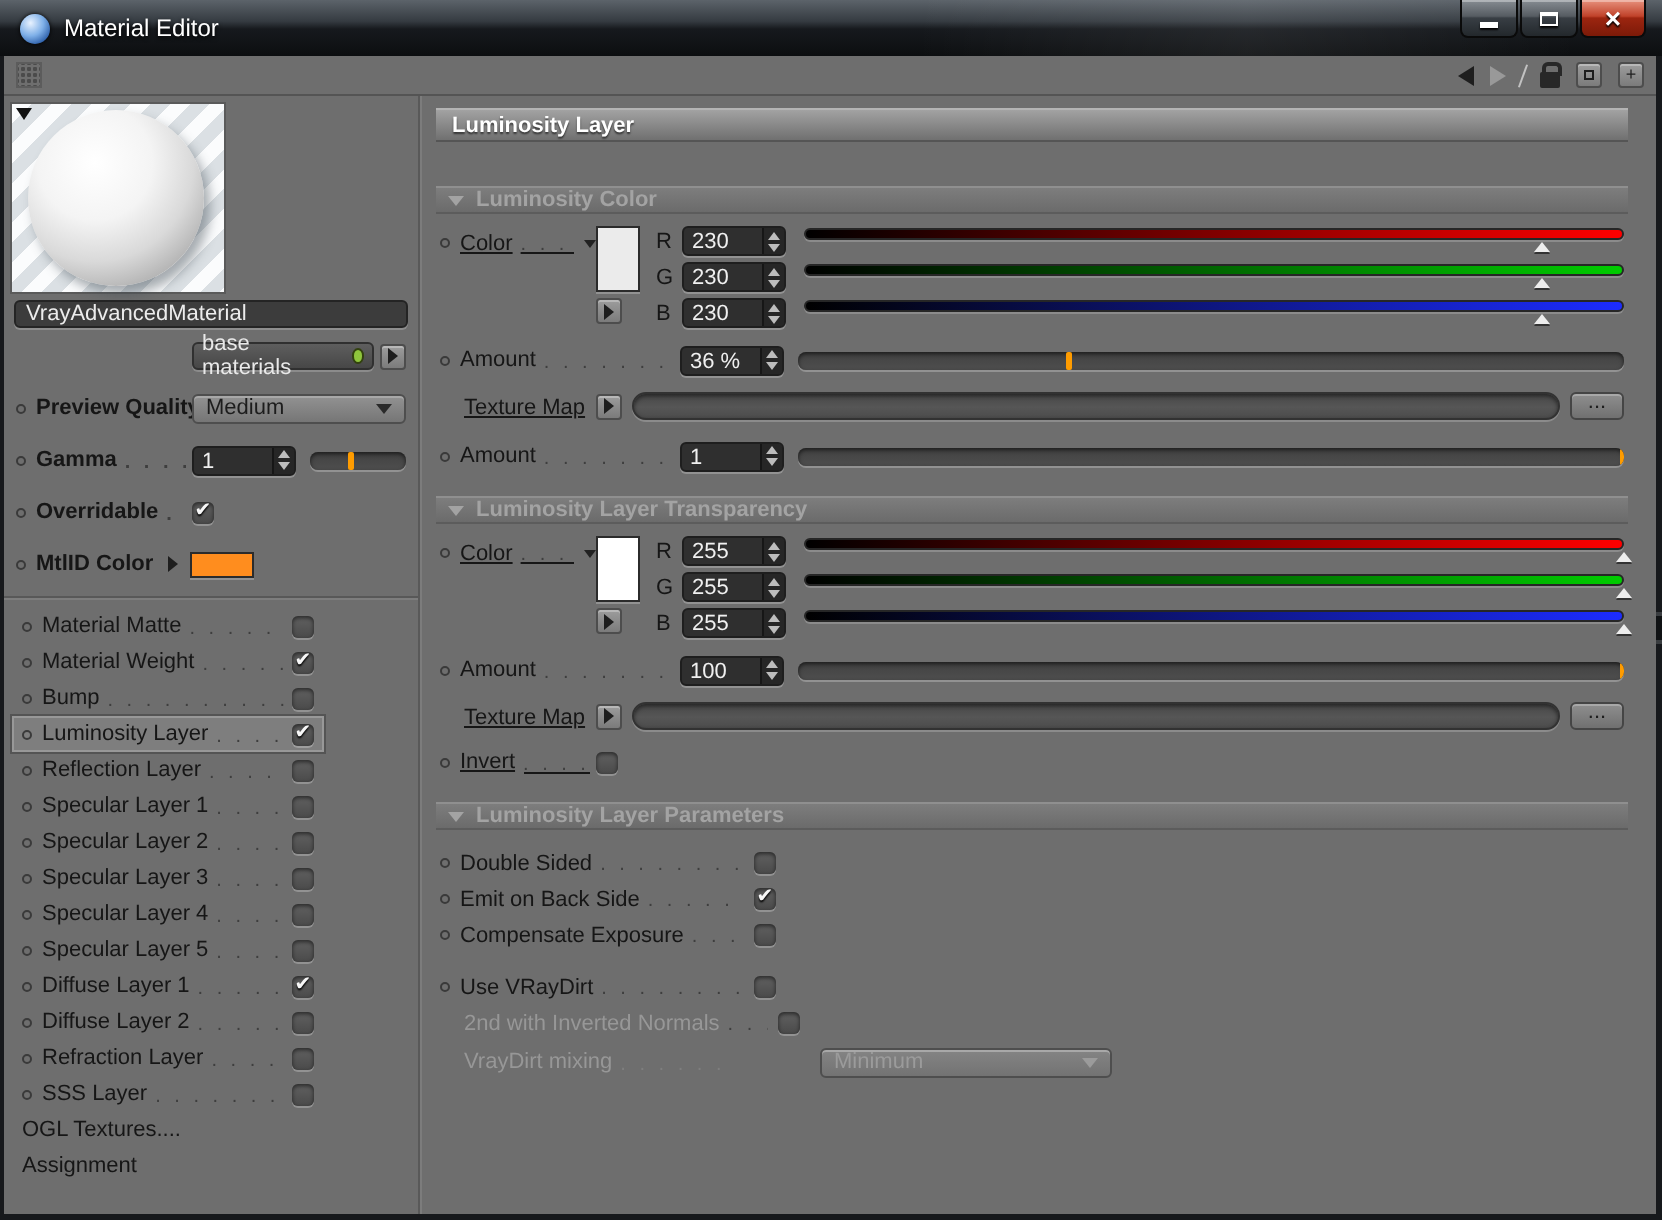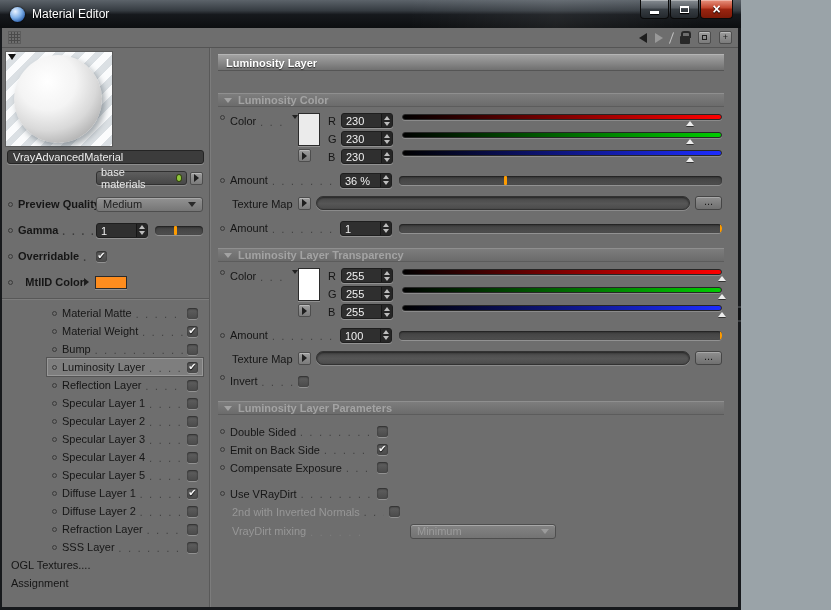--- a/index.html
+++ b/index.html
@@ -1,18 +1,18 @@
 <!DOCTYPE html>
 <html><head>
 <meta charset="utf-8">
 <style>
   html,body{margin:0;padding:0;background:#9aa3a8;}
   *{box-sizing:border-box;}
   body{font-family:"Liberation Sans",sans-serif;font-size:11px;color:#161616;-webkit-font-smoothing:antialiased;}
-  .window{position:relative;width:741px;height:610px;background:#17191c;overflow:hidden;}
+  .window{position:relative;width:831px;height:610px;background:#17191c;overflow:hidden;}
 
   
   .titlebar{position:relative;height:28px;display:flex;align-items:center;padding:0 8px 0 10px;
     background:linear-gradient(180deg,#5c636a 0%,#353b41 38%,#16191d 52%,#0c0e10 100%);}
   .titlebar::after{content:"";position:absolute;inset:0;background:linear-gradient(90deg,rgba(255,255,255,0) 55%,rgba(255,255,255,.07) 75%,rgba(255,255,255,0) 95%);pointer-events:none;}
   .app-icon{width:15px;height:15px;border-radius:50%;flex:none;margin-right:7px;
     background:radial-gradient(circle at 35% 30%,#e8f2ff,#7fb0e8 45%,#2a5da8 80%,#123461);box-shadow:0 0 2px #000;}
   .title-text{color:#fff;font-size:12px;text-shadow:0 1px 2px #000;position:relative;z-index:1;}
   .win-controls{position:absolute;top:0;right:8px;display:flex;gap:1px;z-index:2;}
   .win-btn{width:29px;height:19px;border:1px solid #0a0a0a;border-top:none;border-radius:0 0 4px 4px;
@@ -75,37 +75,37 @@
   .stepper{width:11px;background:#262626;border-left:1px solid #161616;display:flex;flex-direction:column;align-items:center;justify-content:center;gap:2px;flex:none;}
   .st-up{width:0;height:0;border-left:3px solid transparent;border-right:3px solid transparent;border-bottom:4px solid #bdbdbd;}
   .st-dn{width:0;height:0;border-left:3px solid transparent;border-right:3px solid transparent;border-top:4px solid #bdbdbd;}
   .slider{position:relative;flex:1;height:9px;border-radius:4px;overflow:hidden;
     background:linear-gradient(#414141,#4e4e4e);box-shadow:inset 0 1px 2px rgba(0,0,0,.6),0 1px 0 rgba(255,255,255,.25);margin-left:7px;}
   .amark{position:absolute;top:0;bottom:0;width:3px;background:#ff9c00;border-radius:1px;}
   .checkbox{width:11px;height:11px;border-radius:3px;flex:none;background:linear-gradient(#616161,#4a4a4a);
     box-shadow:inset 0 1px 2px rgba(0,0,0,.6),0 1px 0 rgba(255,255,255,.25);display:flex;align-items:center;justify-content:center;}
   .checkbox.checked::after{content:"✔";color:#f7f7f7;font-size:10px;line-height:1;margin-top:-1px;text-shadow:0 1px 1px #000;}
   .separator{height:0;border-top:1px solid #585858;border-bottom:1px solid #7d7d7d;margin:8px 0 4px 0;}
-  .channels{padding:0 4px;margin-left:41px;}
+  .channels{padding:0 4px;}
   .chrow{display:flex;align-items:center;height:18px;width:156px;padding:0 5px;}
   .chrow.selected{background:#7e7e7e;box-shadow:inset 0 0 0 1px #989898,0 0 0 1px #545454;}
   .plain-row{display:flex;align-items:center;height:18px;padding:0 9px;}
 
   
   .right-panel{flex:1;padding:6px 14px 0 8px;min-width:0;}
   .panelhdr{height:17px;background:linear-gradient(#a2a2a2,#707070);border-top:1px solid #b4b4b4;border-bottom:1px solid #555;
     color:#fff;font-weight:bold;display:flex;align-items:center;padding:0 8px;text-shadow:0 1px 1px rgba(0,0,0,.6);}
   .secband{height:14px;margin-top:8px;display:flex;align-items:center;gap:6px;padding:0 6px;
     background:linear-gradient(#7d7d7d,#6b6b6b);border-top:1px solid #8f8f8f;border-bottom:1px solid #5c5c5c;
     color:#a3a3a3;font-weight:bold;}
   .secband.first{margin-top:22px;}
   .band-caret{width:0;height:0;border-left:4px solid transparent;border-right:4px solid transparent;border-top:5px solid #a3a3a3;}
   .secbody{padding:6px 2px 4px 2px;}
   .colorblock{display:flex;align-items:flex-start;}
-  .label-col{display:flex;align-items:flex-start;width:78px;flex:none;overflow:hidden;padding-top:2px;}
+  .label-col{display:flex;align-items:center;width:78px;flex:none;overflow:hidden;padding-top:2px;text-decoration:underline;}
   .label-col2{display:flex;align-items:center;width:120px;flex:none;overflow:hidden;justify-content:flex-end;}
   .nocircle{padding-left:12px;}
   .chev-dn{width:0;height:0;border-left:3px solid transparent;border-right:3px solid transparent;border-top:4px solid #222;margin-left:2px;flex:none;}
   .swatch-col{width:30px;flex:none;display:flex;flex-direction:column;gap:3px;}
   .swatch{width:22px;height:33px;border:1px solid #2b2b2b;box-shadow:0 1px 0 rgba(255,255,255,.25);}
   .rgbcol{flex:1;min-width:0;}
   .rgbrow{display:flex;align-items:center;height:15px;margin-bottom:3px;}
   .letter{width:13px;flex:none;}
   .w52{width:52px;}
   .gwrap{position:relative;flex:1;margin-left:9px;height:14px;}
@@ -222,21 +222,21 @@
       <div class="lrow">
         <span class="lcol">
             <span class="c"></span>
           <span class="llabel">Overridable</span>
           <span class="dots"></span>
           </span>
         <span class="checkbox checked"></span>
       </div>
 
       <div class="lrow">
-        <span class="lcol" style="width:76px;justify-content:space-between;">
+        <span class="lcol" style="width:76px;">
             <span class="c"></span>
           <span class="llabel">MtlID Color</span>
           </span>
         <span class="tri-r" style="margin-right:6px;"></span>
         <span style="width: 32px; height: 13px; border: 1px solid rgb(43, 43, 43); box-shadow: rgba(255, 255, 255, 0.25) 0px 1px 0px; background: rgb(255, 141, 30);"></span>
       </div>
 
       <div class="separator"></div>
 
       <div class="channels">

